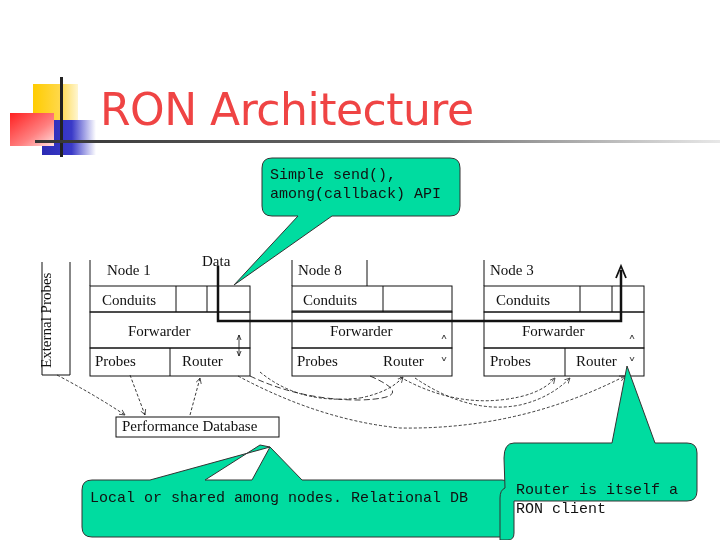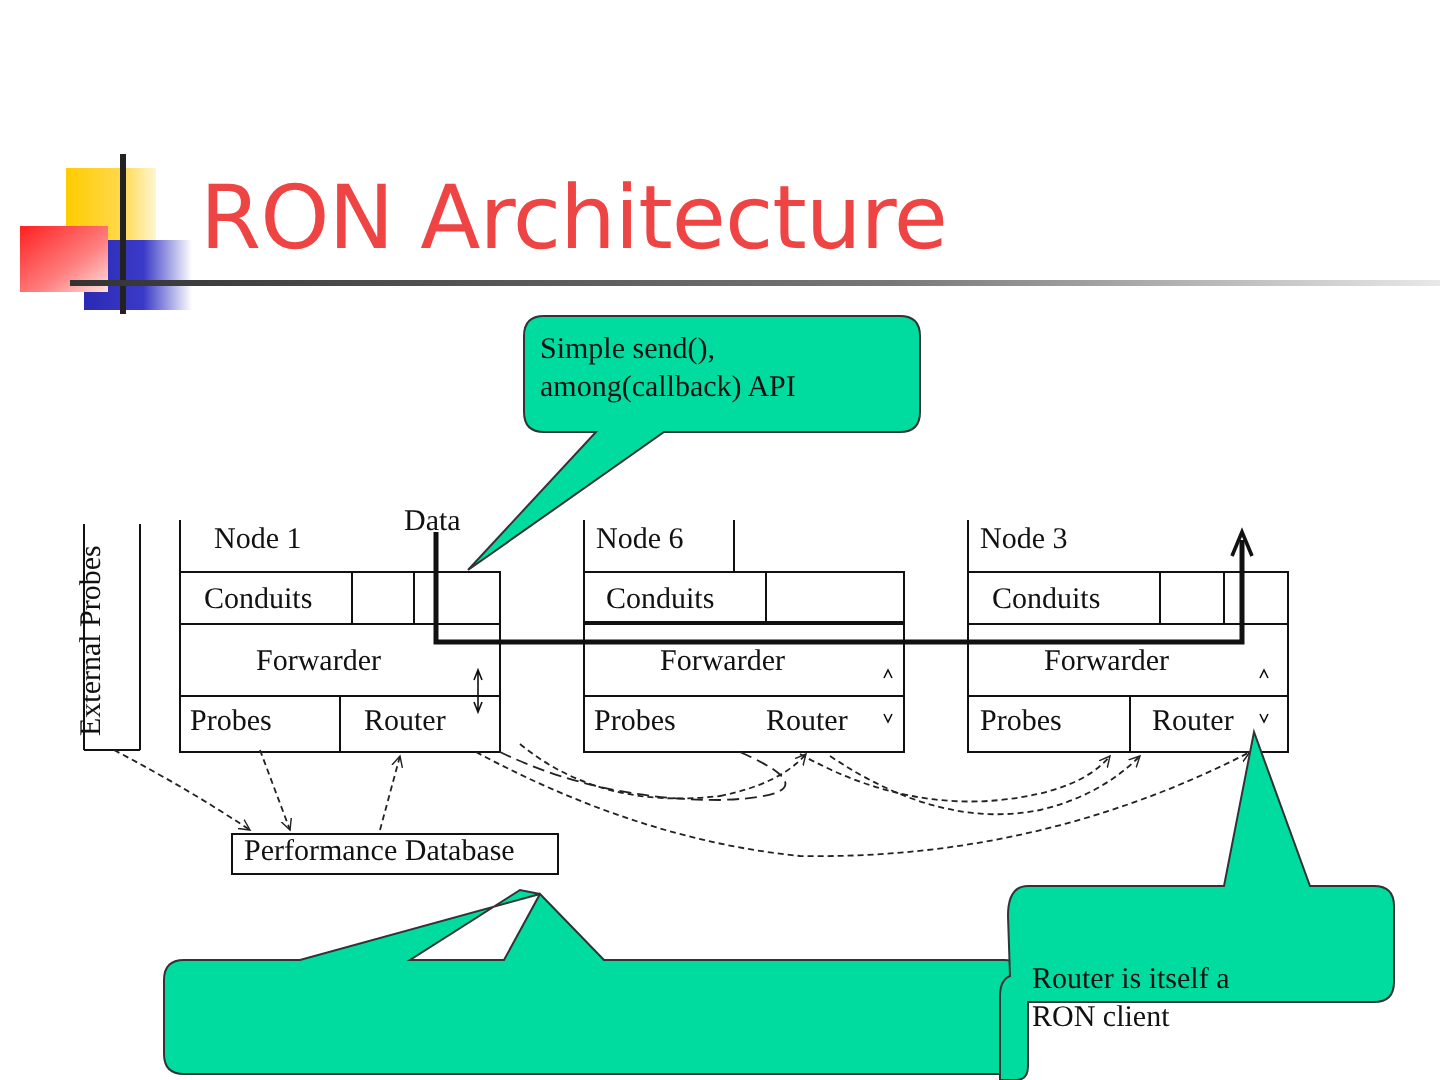--- a/index.html
+++ b/index.html
@@ -1,20 +1,20 @@
 <!DOCTYPE html>
 <html><head>
 <meta charset="utf-8">
 <style>
   html, body { margin: 0; padding: 0; }
   body { width: 720px; height: 540px; background: #ffffff; position: relative; overflow: hidden; font-family: "Liberation Sans", sans-serif; }
   .title { position: absolute; left: 100px; top: 84px; font-size: 44px; color: #ef4444; font-family: "DejaVu Sans", sans-serif; letter-spacing: -0.5px; }
   .deco { position: absolute; }
   .lbl { position: absolute; font-family: "Liberation Serif", serif; font-size: 15px; color: #111; white-space: nowrap; }
-  .callout-text { position: absolute; font-family: Liberation Serif, serif; font-size: 15px; color: #111; line-height: 19px; }
+  .callout-text { position: absolute; font-family: Liberation Mono, monospace; font-size: 15px; color: #111; line-height: 19px; }
 </style>
 </head>
 <body>
 
 <div>
   <svg class="deco" style="left:0;top:70px" width="720" height="100">
     <defs>
       <linearGradient id="yg" x1="0" x2="1" y1="0" y2="0">
         <stop offset="0" stop-color="#ffcc00"></stop>
           <stop offset="0.6" stop-color="#ffd84a"></stop>
@@ -132,36 +132,37 @@
 
 <div class="lbl" style="left:38px;top:368px;transform:rotate(-90deg);transform-origin:0 0;font-size:15px;">External Probes</div>
 <div class="lbl" style="left:202px;top:253px;">Data</div>
 
 <div class="lbl" style="left:107px;top:262px;">Node 1</div>
 <div class="lbl" style="left:102px;top:292px;">Conduits</div>
 <div class="lbl" style="left:128px;top:323px;">Forwarder</div>
 <div class="lbl" style="left:95px;top:353px;">Probes</div>
 <div class="lbl" style="left:182px;top:353px;">Router</div>
 
-<div class="lbl" style="left:298px;top:262px;">Node 6</div>
+<div class="lbl" style="left:298px;top:262px;">Node 8</div>
 <div class="lbl" style="left:303px;top:292px;">Conduits</div>
 <div class="lbl" style="left:330px;top:323px;">Forwarder</div>
 <div class="lbl" style="left:297px;top:353px;">Probes</div>
 <div class="lbl" style="left:383px;top:353px;">Router</div>
 
 <div class="lbl" style="left:490px;top:262px;">Node 3</div>
 <div class="lbl" style="left:496px;top:292px;">Conduits</div>
 <div class="lbl" style="left:522px;top:323px;">Forwarder</div>
 <div class="lbl" style="left:490px;top:353px;">Probes</div>
 <div class="lbl" style="left:576px;top:353px;">Router</div>
 
 <div class="lbl" style="left:122px;top:418px;">Performance Database</div>
 
 <div class="callout-text" style="left:270px;top:166px;">
   <div>Simple send(),</div>
   <div>among(callback) API</div>
 </div>
 <div class="callout-text" style="left:90px;top:489px;">
+  <div>Local or shared among nodes.  Relational DB</div>
 </div>
 <div class="callout-text" style="left:516px;top:452px;margin-top:29px;">
   <div>Router is itself a</div>
   <div>RON client</div>
 </div>
 
 </body></html>

